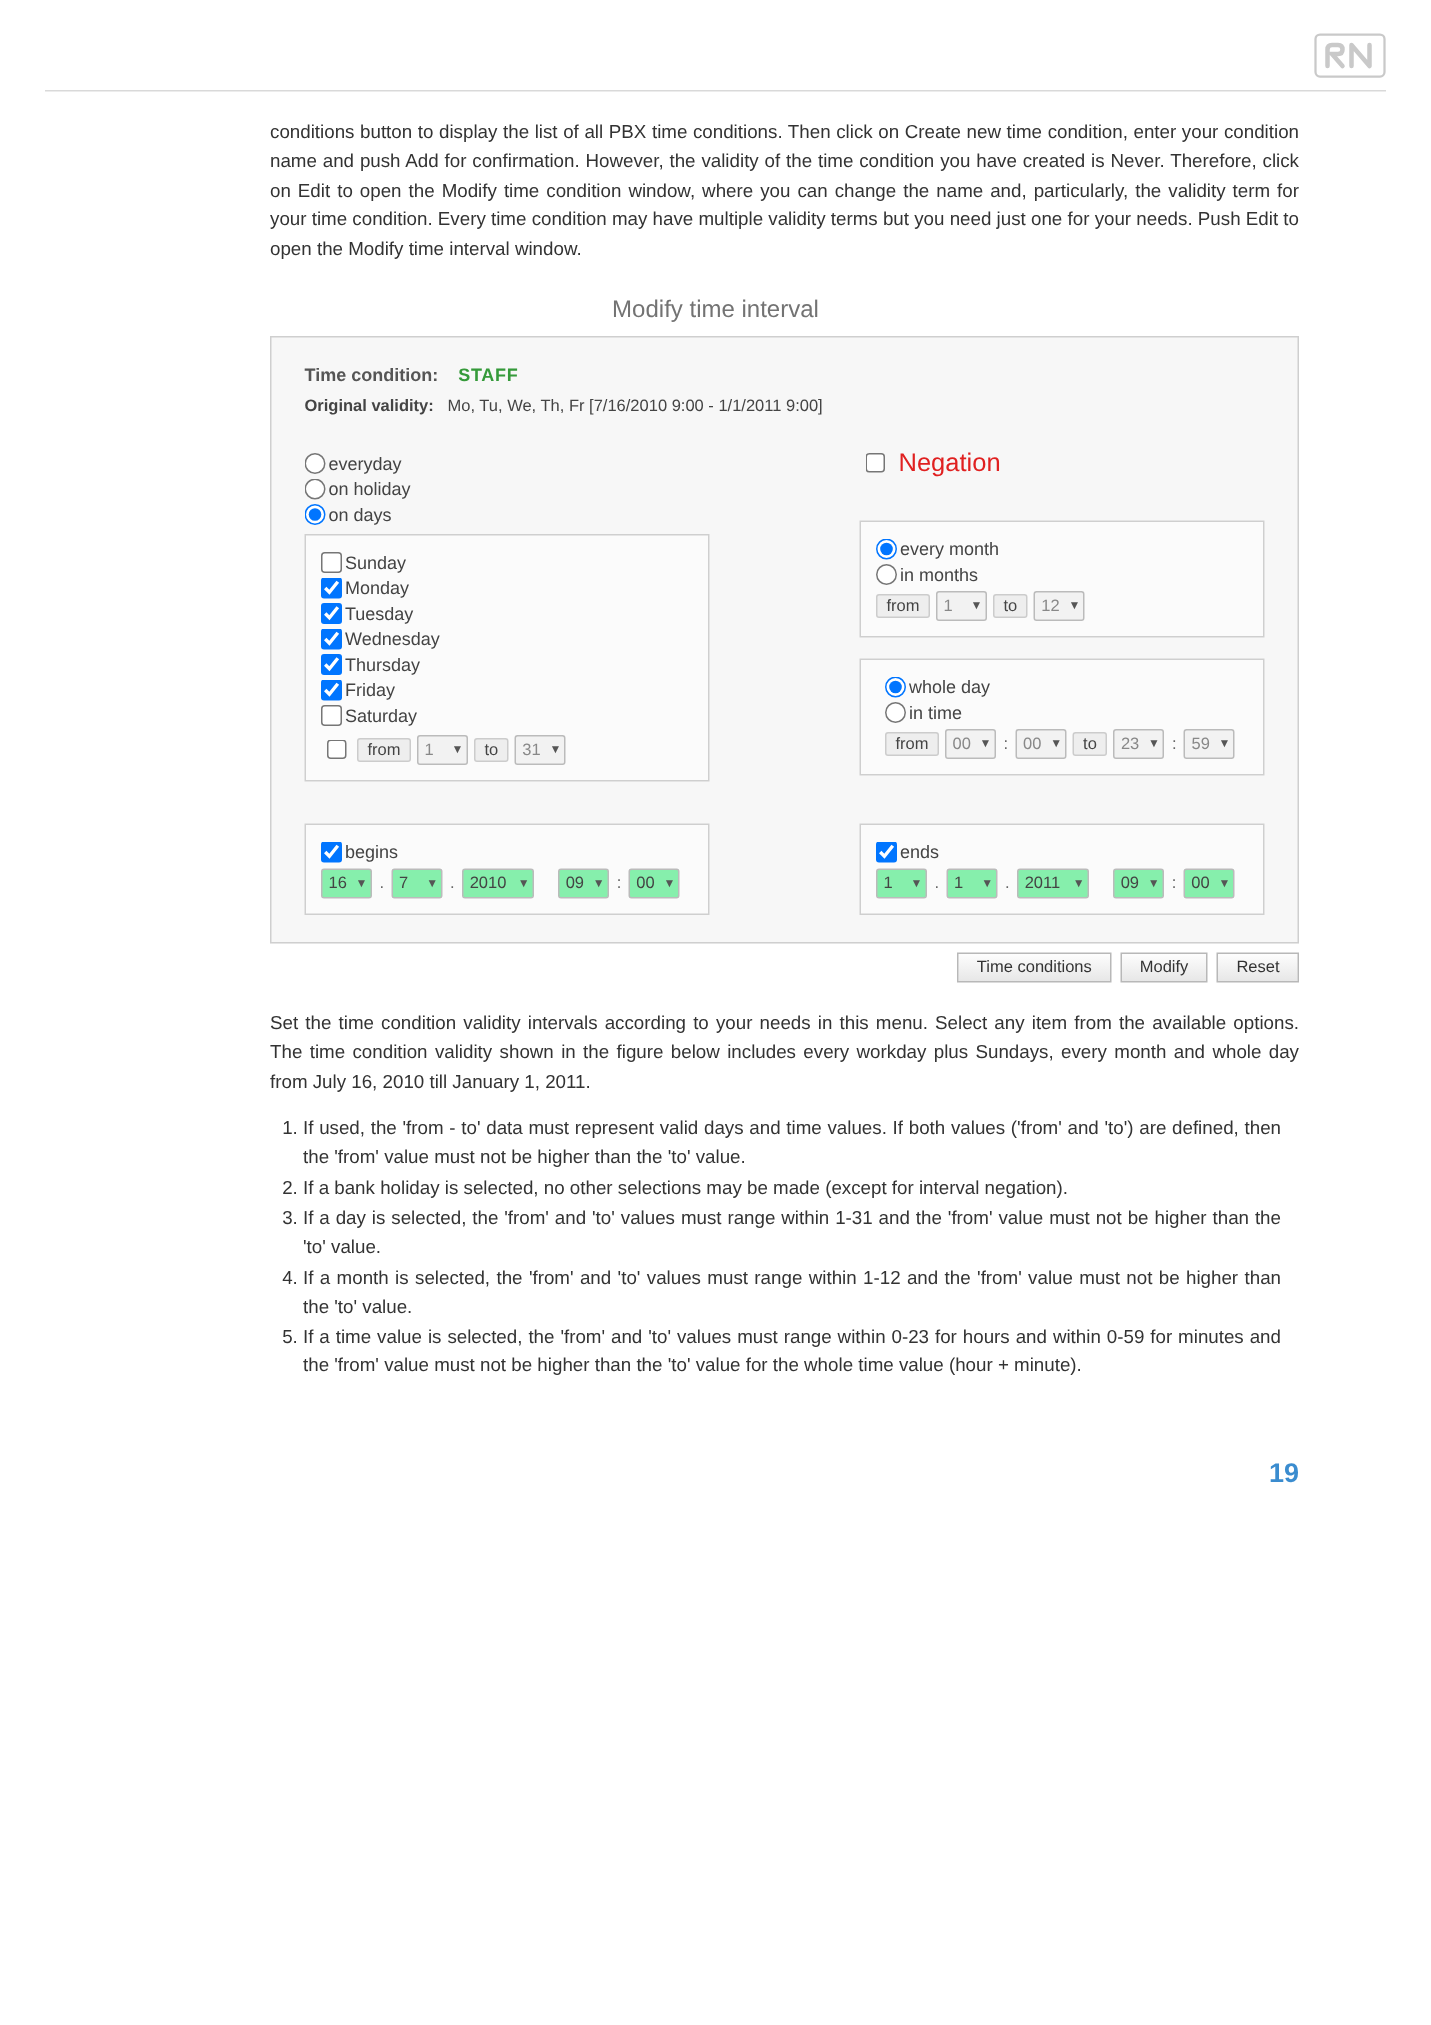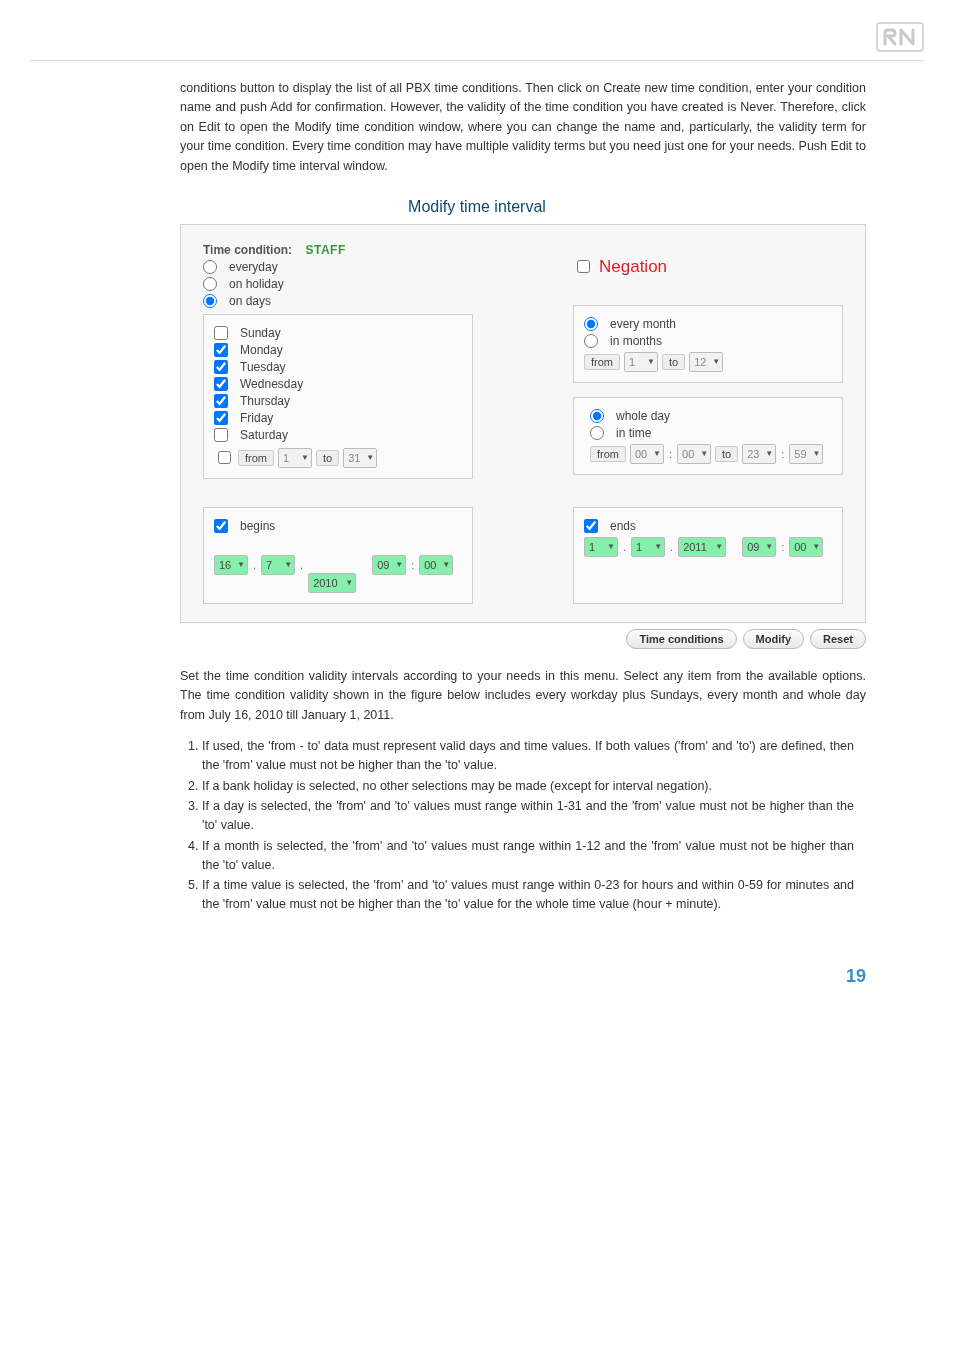--- a/index.html
+++ b/index.html
@@ -32,21 +32,21 @@
     margin: 0 30px 18px 30px;
   }
   .body-text {
     text-align: justify;
     line-height: 1.55;
     padding: 0 88px 0 180px;
   }
   .body-text p { margin: 0 0 12px 0; }
   .modal-title {
     text-align: center;
-    color: #0c4a6e;
+    color: #737373;
     font-size: 16px;
     margin: 22px 0 8px 0;
   }
   .modal-wrap {
     margin: 0 88px 0 180px;
   }
   .modal {
     border: 1px solid #cfcfcf;
     background: #f7f7f7;
     padding: 18px 22px 18px 22px;
@@ -71,21 +71,21 @@
   }
   .modal .orig-valid .ov-label { font-weight: bold; }
   .two-col {
     display: flex;
     gap: 100px;
   }
   .col-left, .col-right { flex: 1; }
   .radio-row, .check-row {
     display: flex;
     align-items: flex-end;
-    gap: 12px;
+    gap: 2px;
     margin: 3px 0;
     font-size: 12px;
   }
   .radio-row input, .check-row input {
     margin: 0;
     width: 14px; height: 14px;
   }
   .negation-row {
     display: flex;
     align-items: center;
@@ -148,24 +148,23 @@
     display: flex;
     justify-content: flex-end;
     gap: 6px;
     margin: 6px 88px 0 180px;
   }
   .btn {
     border: 1px solid #b8b8b8;
     background: linear-gradient(#fdfdfd, #e7e7e7);
     padding: 3px 12px;
     font-size: 11px;
-    border-radius: 10px;
+    border-radius: 0;
     font-family: Tahoma, Arial, sans-serif;
     cursor: pointer;
-    font-weight: bold;
   }
   ol.rules {
     padding-left: 22px;
     margin: 6px 12px 0 0;
   }
   ol.rules li {
     margin: 2px 0;
     text-align: justify;
     line-height: 1.5;
   }
@@ -204,20 +203,25 @@
 
   <div class="modal-wrap">
     <div class="modal">
 
       <div>
         <span class="tc-label">Time condition:</span>
         <span>&nbsp;&nbsp;</span>
         <span class="tc-name">STAFF</span>
       </div>
 
+      <div class="orig-valid">
+        <span class="ov-label">Original validity:</span>
+        <span>&nbsp;</span>
+        <span>Mo, Tu, We, Th, Fr  [7/16/2010 9:00 - 1/1/2011 9:00]</span>
+      </div>
 
       <div class="two-col">
         <div class="col-left">
           <div class="radio-row">
             <input type="radio" name="day-mode" style="">
             <span>everyday</span>
           </div>
           <div class="radio-row">
             <input type="radio" name="day-mode" style="">
             <span>on holiday</span>
@@ -348,21 +352,21 @@
             <span class="fakeselect">
                 <span>16</span>
                 <span class="arrow">▼</span>
               </span>
             <span class="dot">.</span>
             <span class="fakeselect">
                 <span>7</span>
                 <span class="arrow">▼</span>
               </span>
             <span class="dot">.</span>
-            <span class="fakeselect" style="min-width:40px;margin-top:36px;">
+            <span class="fakeselect" style="min-width:40px;">
                 <span>2010</span>
                 <span class="arrow">▼</span>
               </span>
             <span style="width:8px;"></span>
             <span class="fakeselect">
                 <span>09</span>
                 <span class="arrow">▼</span>
               </span>
             <span class="colon">:</span>
             <span class="fakeselect">

